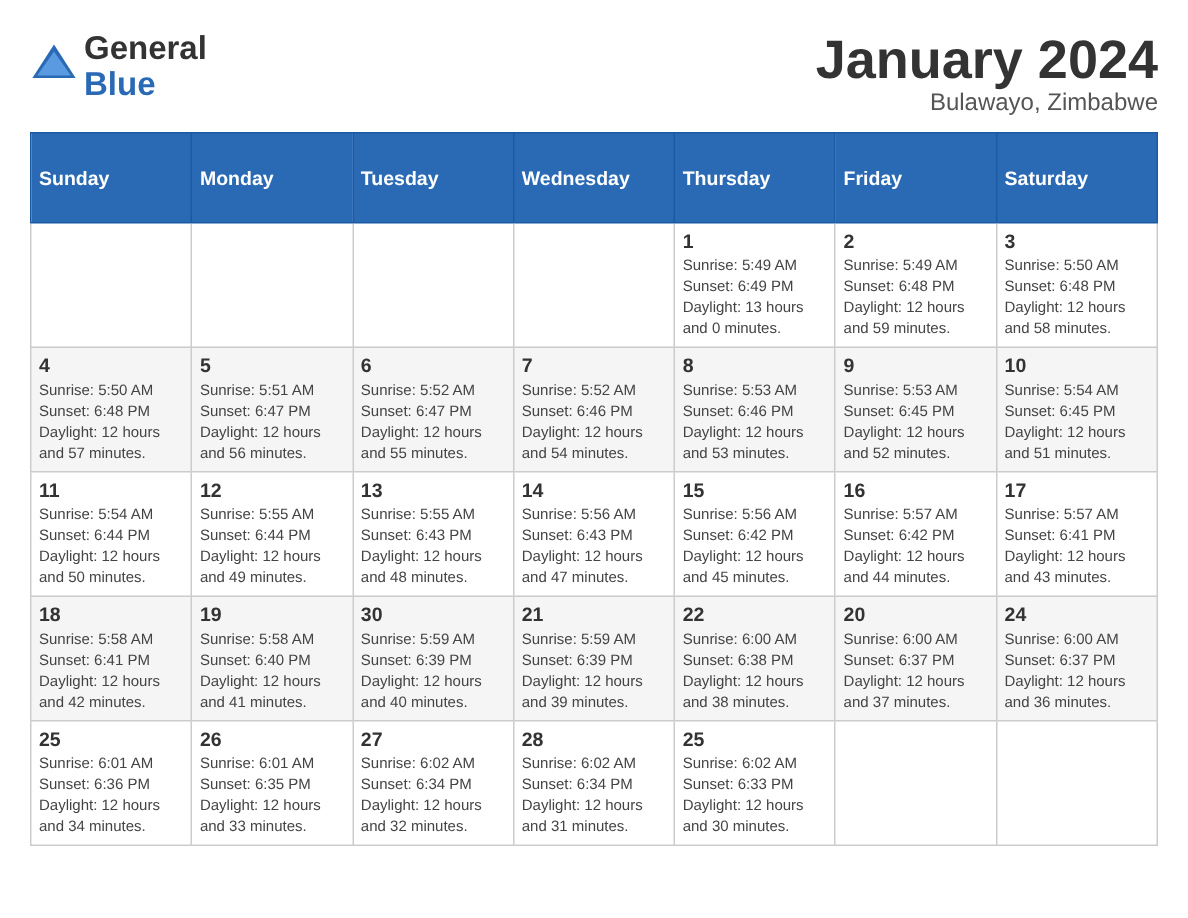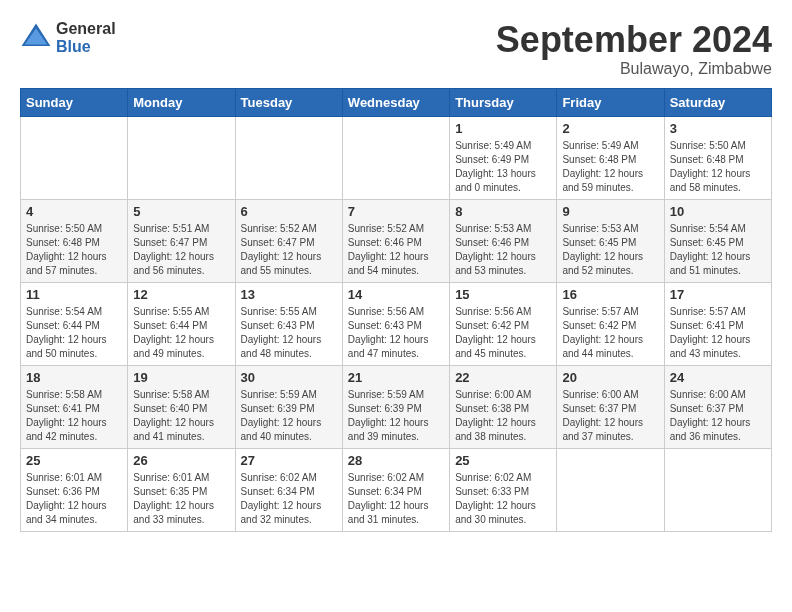--- a/index.html
+++ b/index.html
@@ -15,21 +15,21 @@
       justify-content: space-between;
       align-items: flex-start;
       margin-bottom: 10px;
     }
     .logo {
       display: flex;
       align-items: center;
       gap: 4px;
     }
     .logo-text {
-      font-size: 16px;
+      font-size: 22px;
       font-weight: bold;
       line-height: 1.1;
     }
     .logo-general { color: #333; }
     .logo-blue { color: #2a6ab5; }
     .logo-icon {
       width: 32px;
       height: 32px;
     }
     .title-block {
@@ -46,21 +46,21 @@
       color: #555;
     }
     table {
       width: 100%;
       border-collapse: collapse;
       font-size: 11px;
     }
     thead th {
       background-color: #2a6ab5;
       color: #fff;
-      padding: 6px 5px;
+      padding: 22px 5px;
       text-align: left;
       font-size: 13px;
       font-weight: bold;
       border: 1px solid #1a5aa5;
     }
     tbody td {
       border: 1px solid #ccc;
       vertical-align: top;
       padding: 4px 5px;
       width: 107px;
@@ -93,21 +93,21 @@
     <svg class="logo-icon" viewBox="0 0 40 40">
       <polygon points="20,2 38,30 2,30" fill="#2a6ab5"></polygon>
       <polygon points="20,8 34,28 6,28" fill="#5a9ae0"></polygon>
     </svg>
     <div class="logo-text">
       <span class="logo-general">General</span><br>
       <span class="logo-blue">Blue</span>
     </div>
   </div>
   <div class="title-block">
-    <div class="month-title">September 2024</div>
+    <div class="month-title">January 2024</div>
     <div class="location">Bulawayo, Zimbabwe</div>
   </div>
 </div>
 
 <table>
   <thead>
     <tr>
       <th>Sunday</th>
       <th>Monday</th>
       <th>Tuesday</th>

